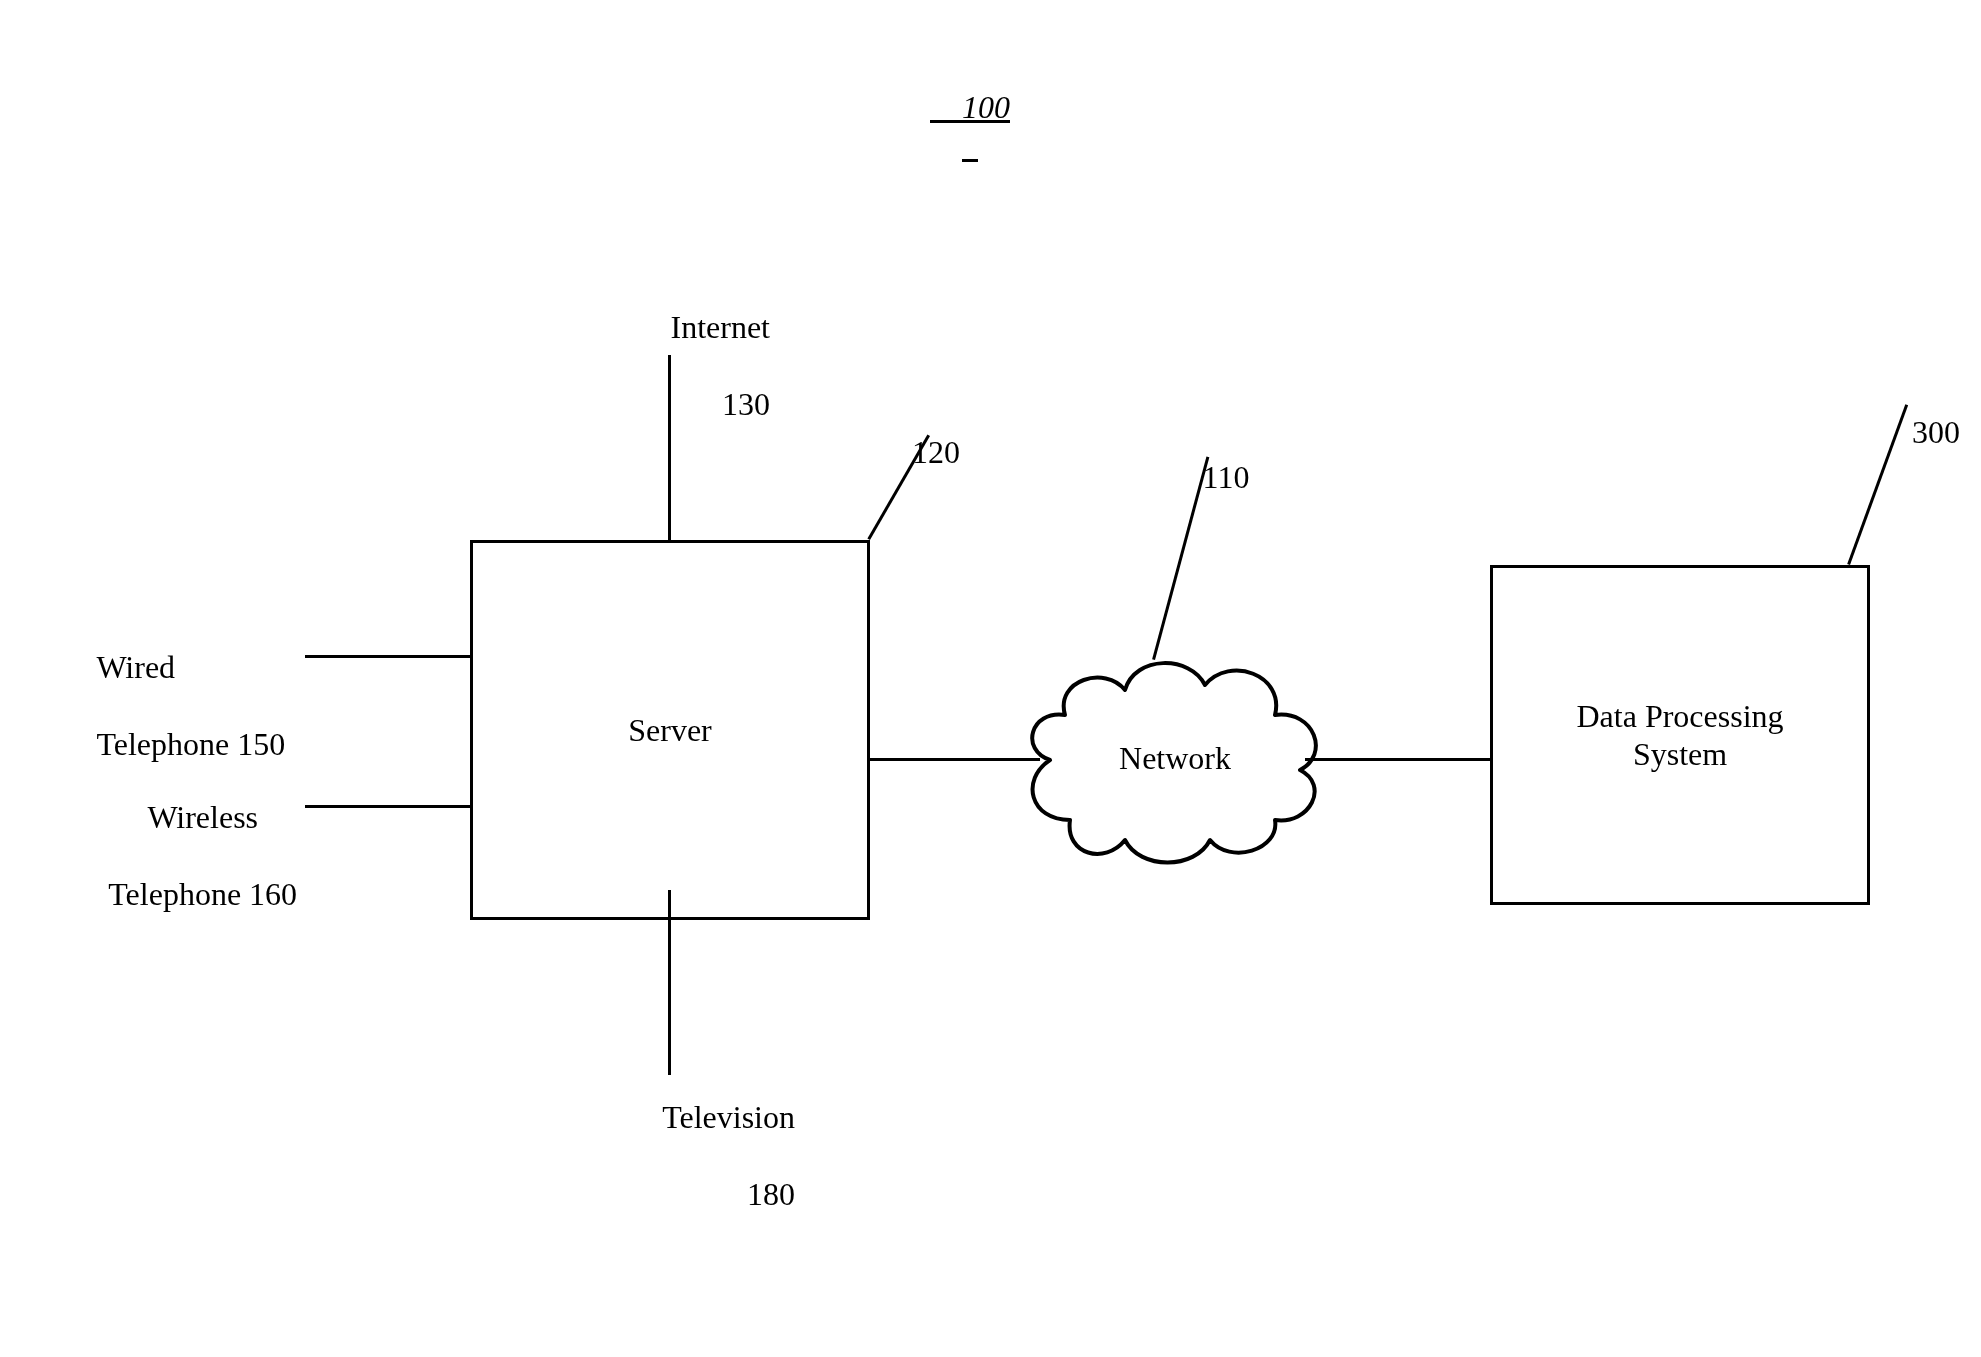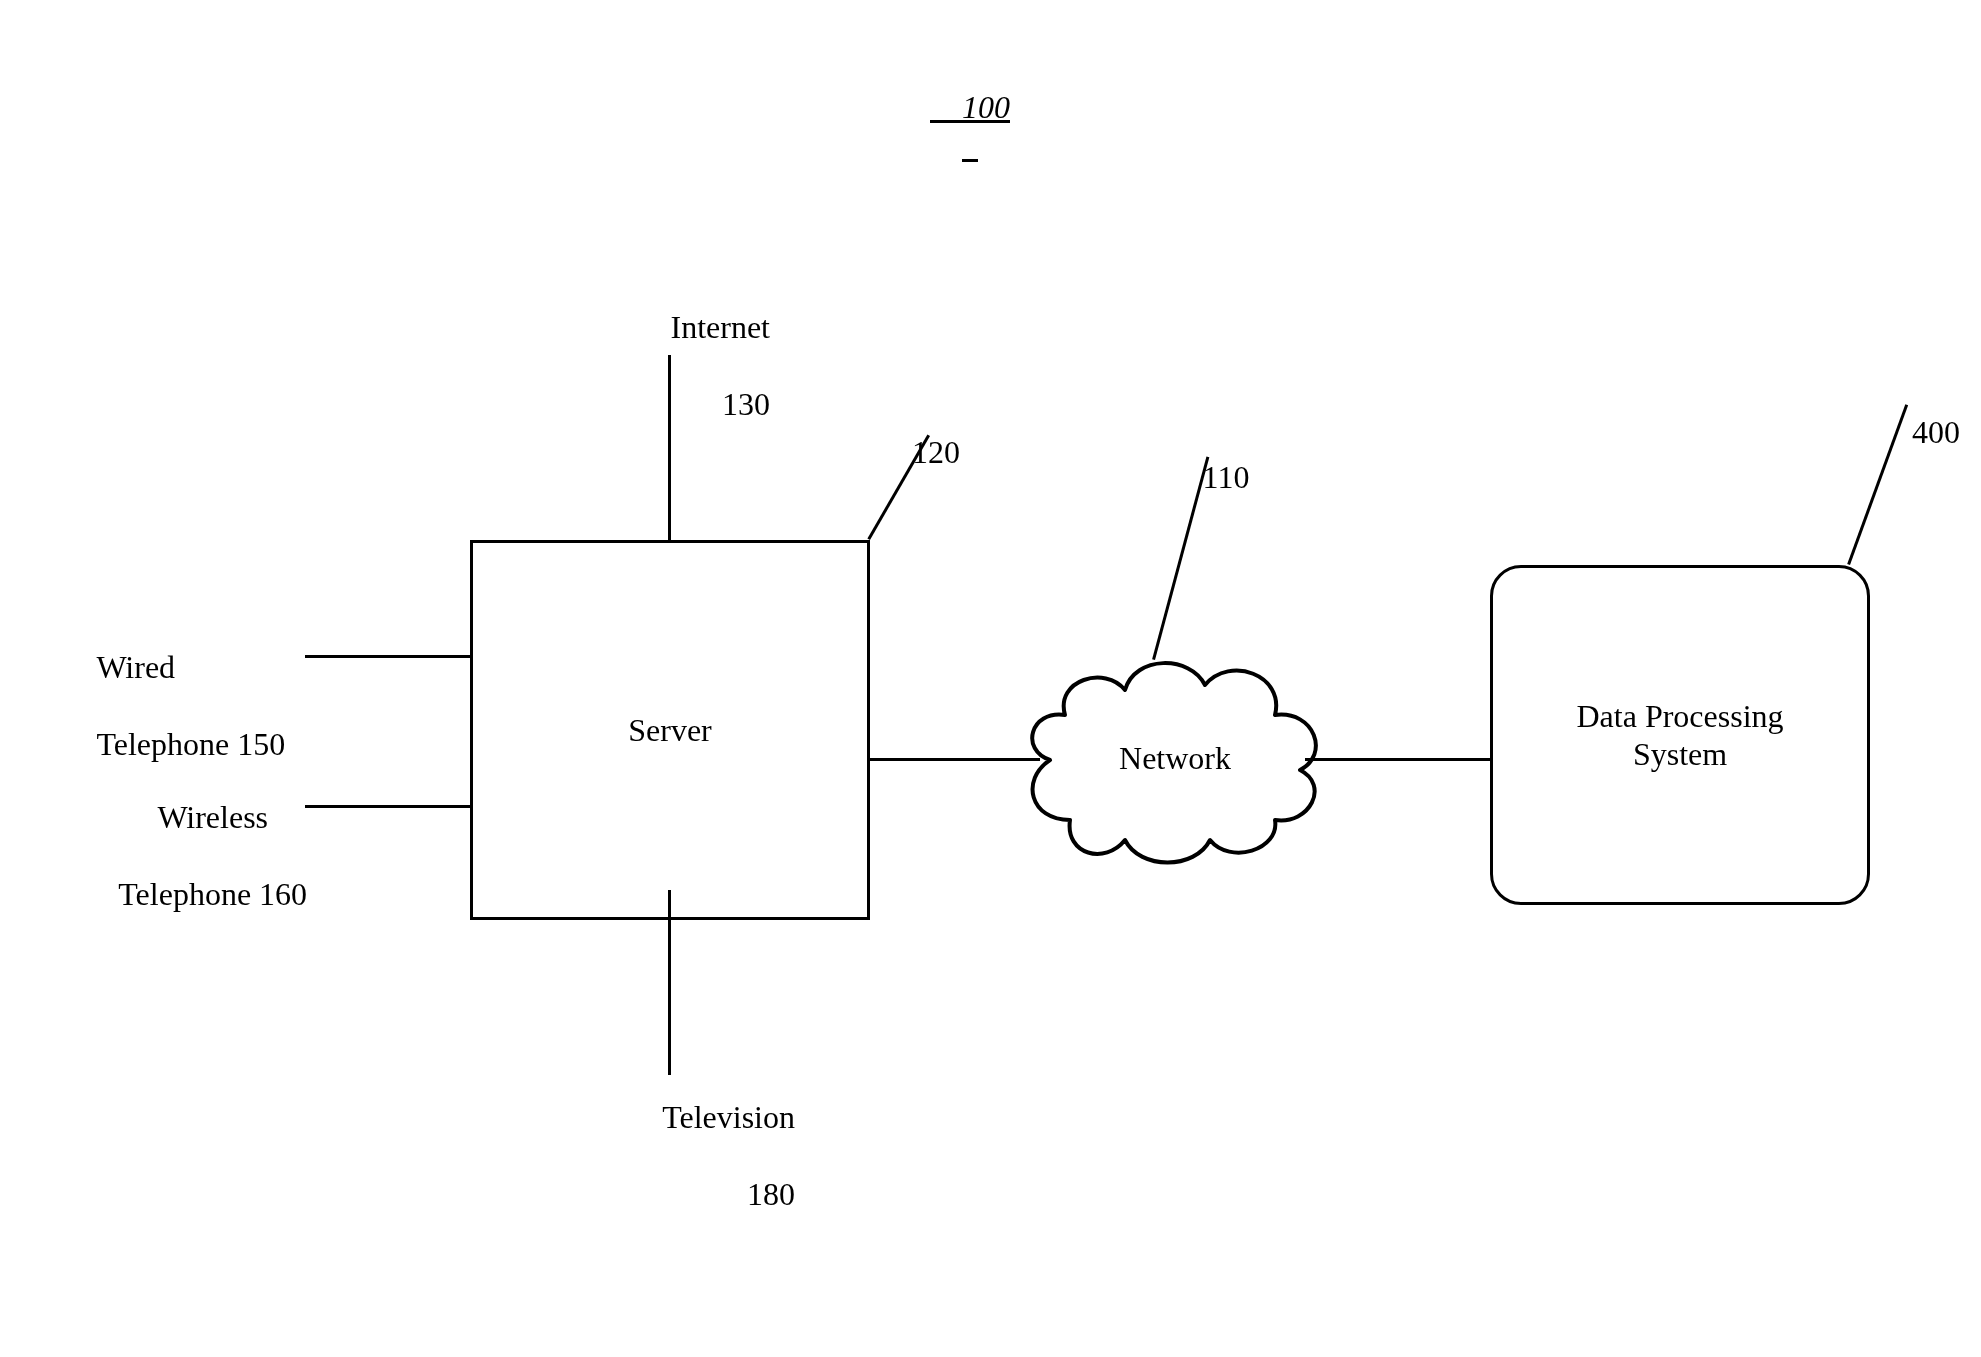--- a/index.html
+++ b/index.html
@@ -91,21 +91,21 @@
     <span>180</span>
   </div>
 
   <div class="label" style="left: 65px; top: 610px; width: 240px; text-align: left;">
     <span>Wired</span><br>
     <span>Telephone 150</span>
   </div>
 
   <div class="line hline" style="left: 305px; top: 655px; width: 165px;"></div>
 
-  <div class="label" style="left: 77px; top: 760px; width: 240px; ">
+  <div class="label" style="left: 67px; top: 760px; width: 240px; ">
     <span>Wireless</span><br>
     <span>Telephone 160</span>
   </div>
 
   <div class="line hline" style="left: 305px; top: 805px; width: 165px;"></div>
 
   <div class="line hline" style="left: 870px; top: 758px; width: 170px;"></div>
 
   <div class="cloud" style="left: 1010px; top: 620px; width: 330px; height: 270px;">
     <svg viewBox="0 0 330 270" width="330" height="270">
@@ -127,25 +127,25 @@
     </div>
   </div>
 
   <div class="label" style="left: 1170px; top: 420px; width: 80px;">
     <span>110</span>
   </div>
   <div class="leader" style="left: 1155px; top: 660px; height: 210px; transform: rotate(-165deg);"></div>
 
   <div class="line hline" style="left: 1305px; top: 758px; width: 185px;"></div>
 
-  <div class="box" style="left: 1490px; top: 565px; width: 380px; height: 340px; border-radius: 31px;">
+  <div class="box" style="left: 1490px; top: 565px; width: 380px; height: 340px;">
     <div>
       <span>Data Processing</span><br>
       <span>System</span>
     </div>
   </div>
 
   <div class="label" style="left: 1880px; top: 375px; width: 80px;">
-    <span>400</span>
+    <span>300</span>
   </div>
   <div class="leader" style="left: 1850px; top: 565px; height: 170px; transform: rotate(-160deg);"></div>
 
 </div>
 
 </body></html>

